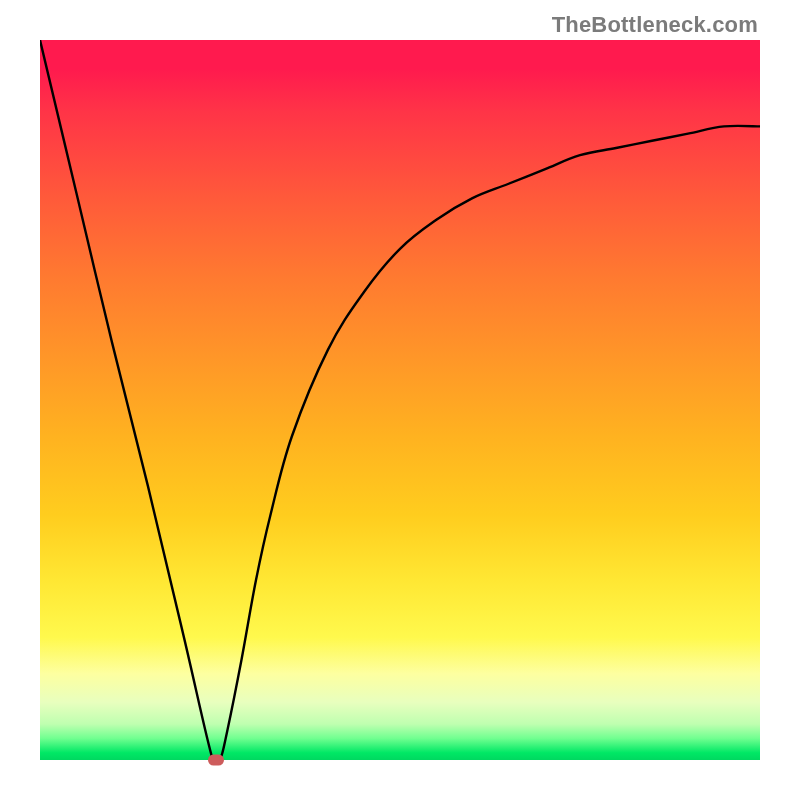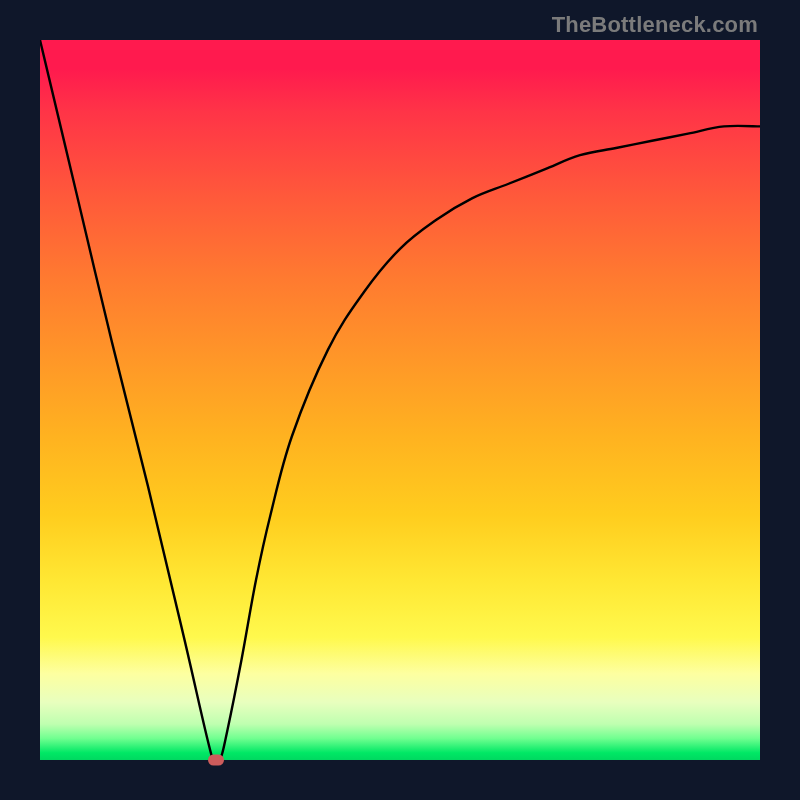--- a/index.html
+++ b/index.html
@@ -10,21 +10,21 @@
     overflow: hidden;
     background: #000;
     font-family: Arial, Helvetica, sans-serif;
   }
   .frame {
     position: absolute;
     top: 0;
     left: 0;
     width: 800px;
     height: 800px;
-    background: #0f172a;
+    background: #ffffff;
   }
   .plot {
     position: absolute;
     top: 40px;
     left: 40px;
     width: 720px;
     height: 720px;
     background: linear-gradient(
       to bottom,
       #ff1a4e 0%,

